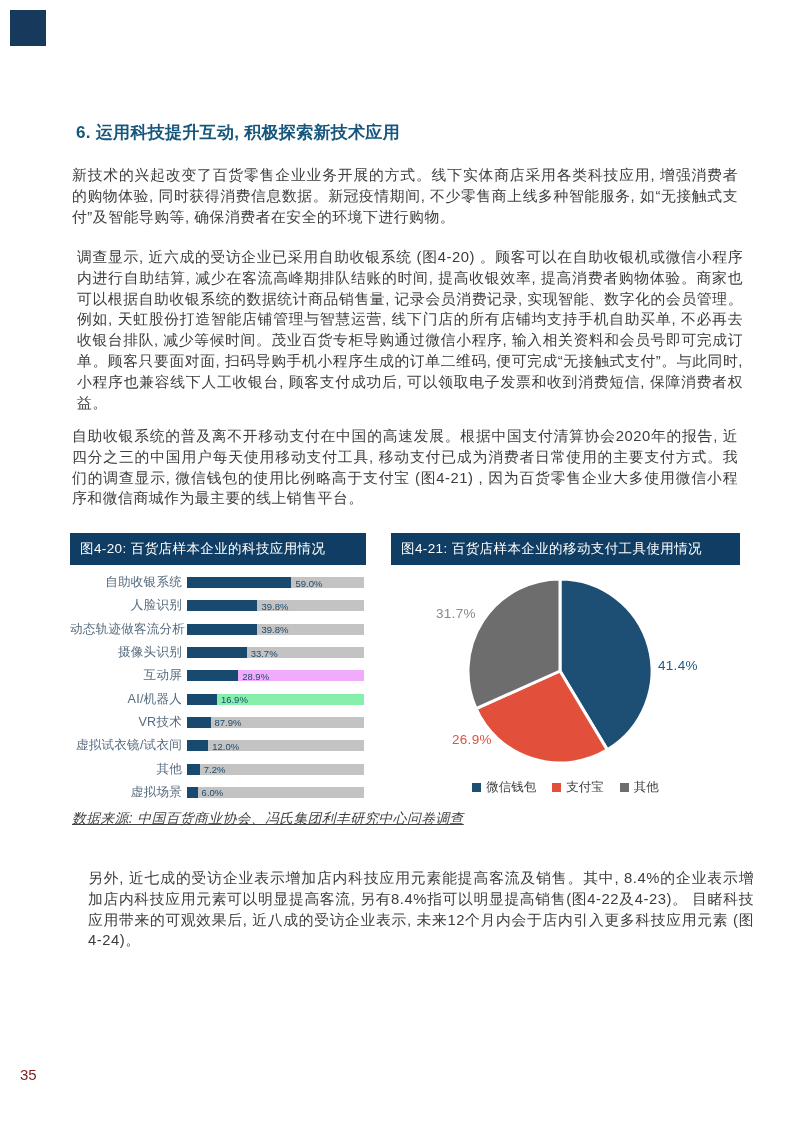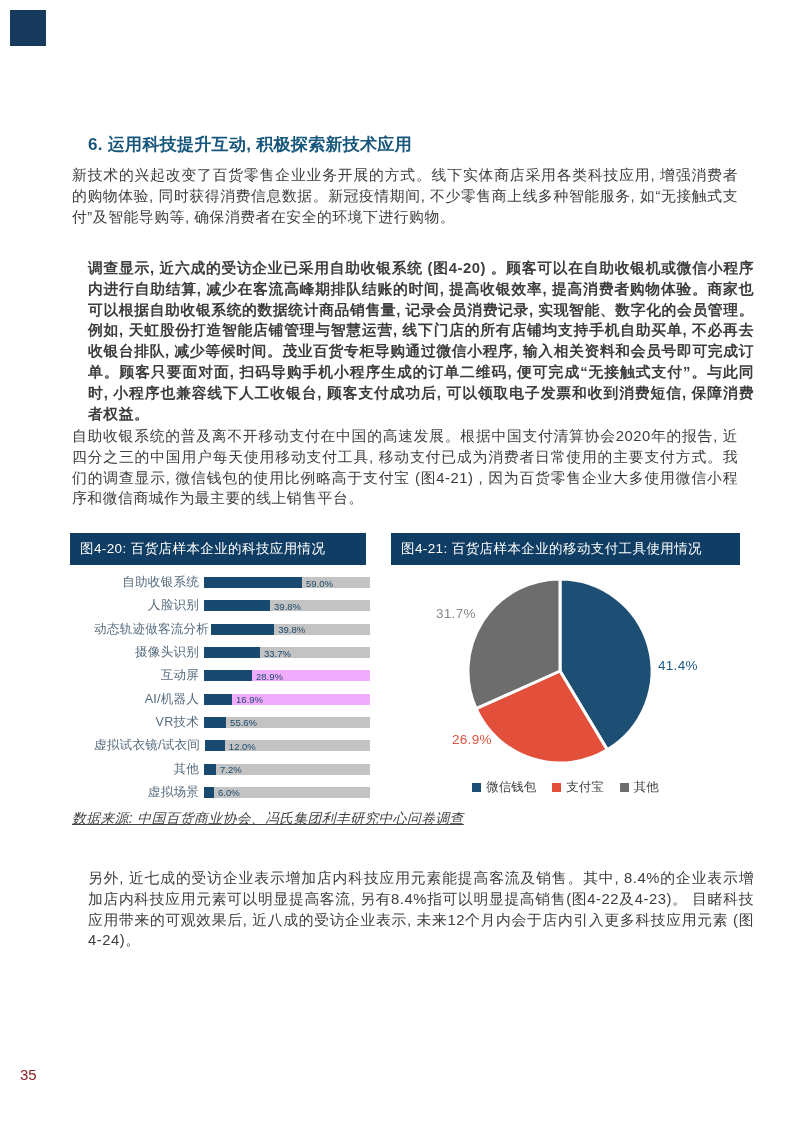--- a/index.html
+++ b/index.html
@@ -19,21 +19,21 @@
   #para-3{top:426px;}
   #para-4{top:852px;}
 
   .chart-header{top:533px;height:32px;background:#0f3d63;color:#ffffff;font-size:13.5px;
                 display:flex;align-items:center;padding-left:10px;box-sizing:border-box;
                 letter-spacing:0.4px;white-space:nowrap;}
   #figure-20-header{left:70px;width:296px;}
   #figure-21-header{left:391px;width:349px;}
 
   #bar-chart{left:70px;top:571px;width:300px;}
-  .bar-row{display:flex;align-items:center;height:23.3px;margin-left:24px;}
+  .bar-row{display:flex;align-items:center;height:23.3px;}
   .bar-label{width:117px;text-align:right;font-size:12.6px;color:#566b7e;padding-right:5px;
              box-sizing:border-box;white-space:nowrap;letter-spacing:0.2px;}
   .bar-track{position:relative;width:177px;height:11px;background:#c3c3c3;}
   .bar-fill{position:absolute;left:0;top:0;height:100%;background:#174a6e;}
   .bar-val{position:absolute;top:50%;transform:translateY(-50%);font-size:9.5px;
            color:#1c4a6b;white-space:nowrap;}
 
   #pie-svg{left:395px;top:566px;}
   .pie-label{position:absolute;font-size:13.5px;letter-spacing:0.3px;}
   #pie-label-0{left:658px;top:658px;}
@@ -50,25 +50,25 @@
 
   #page-number{left:20px;top:1066px;font-size:15px;color:#7f1d1d;}
 </style>
 </head>
 <body>
 
 <div class="page">
 
   <div class="abs" id="corner-mark"></div>
 
-  <h1 class="abs" id="section-title" style="margin:16px;">6. 运用科技提升互动, 积极探索新技术应用</h1>
+  <h1 class="abs" id="section-title" style="margin:4px;">6. 运用科技提升互动, 积极探索新技术应用</h1>
 
   <p class="abs para" id="para-1" style="margin:0;">新技术的兴起改变了百货零售企业业务开展的方式。线下实体商店采用各类科技应用, 增强消费者的购物体验, 同时获得消费信息数据。新冠疫情期间, 不少零售商上线多种智能服务, 如“无接触式支付”及智能导购等, 确保消费者在安全的环境下进行购物。</p>
 
-  <p class="abs para" id="para-2" style="margin:16px;font-weight:bold;">调查显示, 近六成的受访企业已采用自助收银系统 (图4-20) 。顾客可以在自助收银机或微信小程序内进行自助结算, 减少在客流高峰期排队结账的时间, 提高收银效率, 提高消费者购物体验。商家也可以根据自助收银系统的数据统计商品销售量, 记录会员消费记录, 实现智能、数字化的会员管理。例如, 天虹股份打造智能店铺管理与智慧运营, 线下门店的所有店铺均支持手机自助买单, 不必再去收银台排队, 减少等候时间。茂业百货专柜导购通过微信小程序, 输入相关资料和会员号即可完成订单。顾客只要面对面, 扫码导购手机小程序生成的订单二维码, 便可完成“无接触式支付”。与此同时, 小程序也兼容线下人工收银台, 顾客支付成功后, 可以领取电子发票和收到消费短信, 保障消费者权益。</p>
+  <p class="abs para" id="para-2" style="margin:5px;">调查显示, 近六成的受访企业已采用自助收银系统 (图4-20) 。顾客可以在自助收银机或微信小程序内进行自助结算, 减少在客流高峰期排队结账的时间, 提高收银效率, 提高消费者购物体验。商家也可以根据自助收银系统的数据统计商品销售量, 记录会员消费记录, 实现智能、数字化的会员管理。例如, 天虹股份打造智能店铺管理与智慧运营, 线下门店的所有店铺均支持手机自助买单, 不必再去收银台排队, 减少等候时间。茂业百货专柜导购通过微信小程序, 输入相关资料和会员号即可完成订单。顾客只要面对面, 扫码导购手机小程序生成的订单二维码, 便可完成“无接触式支付”。与此同时, 小程序也兼容线下人工收银台, 顾客支付成功后, 可以领取电子发票和收到消费短信, 保障消费者权益。</p>
 
   <p class="abs para" id="para-3" style="margin:0;">自助收银系统的普及离不开移动支付在中国的高速发展。根据中国支付清算协会2020年的报告, 近四分之三的中国用户每天使用移动支付工具, 移动支付已成为消费者日常使用的主要支付方式。我们的调查显示, 微信钱包的使用比例略高于支付宝 (图4-21) , 因为百货零售企业大多使用微信小程序和微信商城作为最主要的线上销售平台。</p>
 
   <div class="abs chart-header" id="figure-20-header">图4-20: 百货店样本企业的科技应用情况</div>
 
   <div class="abs chart-header" id="figure-21-header">图4-21: 百货店样本企业的移动支付工具使用情况</div>
 
   <div class="abs" id="bar-chart">
       <div class="bar-row">
         <div class="bar-label">自助收银系统</div>
@@ -100,30 +100,30 @@
       </div>
       <div class="bar-row">
         <div class="bar-label">互动屏</div>
         <div class="bar-track" style="background: #f0abfc;">
           <div class="bar-fill" style="width: 28.9%; background: rgb(23, 74, 110);"></div>
           <span class="bar-val" style="left: calc(28.9% + 4px);">28.9%</span>
         </div>
       </div>
       <div class="bar-row">
         <div class="bar-label">AI/机器人</div>
-        <div class="bar-track" style="background: #f0abfc;">
+        <div class="bar-track" style="background: #86efac;">
           <div class="bar-fill" style="width: 16.9%; background: rgb(23, 74, 110);"></div>
           <span class="bar-val" style="left: calc(16.9% + 4px);">16.9%</span>
         </div>
       </div>
       <div class="bar-row">
         <div class="bar-label">VR技术</div>
         <div class="bar-track" style="background: rgb(195, 195, 195);">
           <div class="bar-fill" style="width: 13.3%; background: rgb(23, 74, 110);"></div>
-          <span class="bar-val" style="left: calc(13.3% + 4px);">55.6%</span>
+          <span class="bar-val" style="left: calc(13.3% + 4px);">87.9%</span>
         </div>
       </div>
       <div class="bar-row">
         <div class="bar-label">虚拟试衣镜/试衣间</div>
         <div class="bar-track" style="background: rgb(195, 195, 195);">
           <div class="bar-fill" style="width: 12%; background: rgb(23, 74, 110);"></div>
           <span class="bar-val" style="left: calc(12% + 4px);">12.0%</span>
         </div>
       </div>
       <div class="bar-row">

